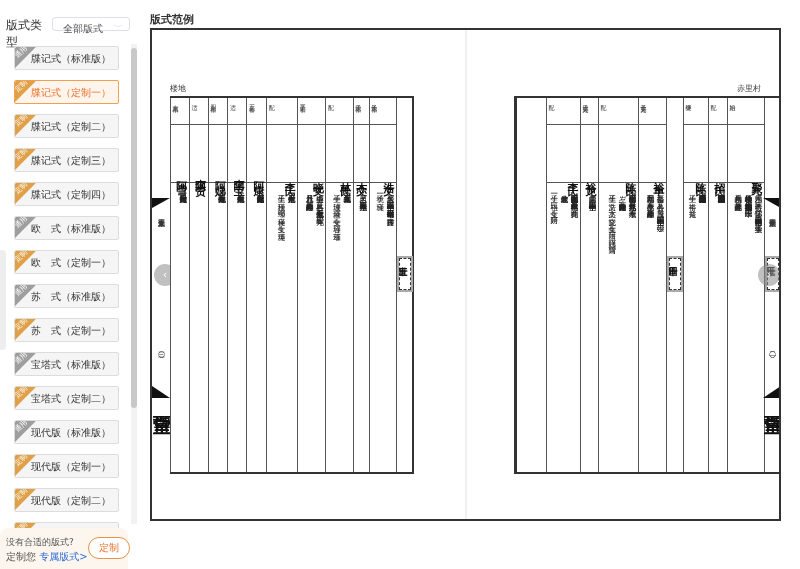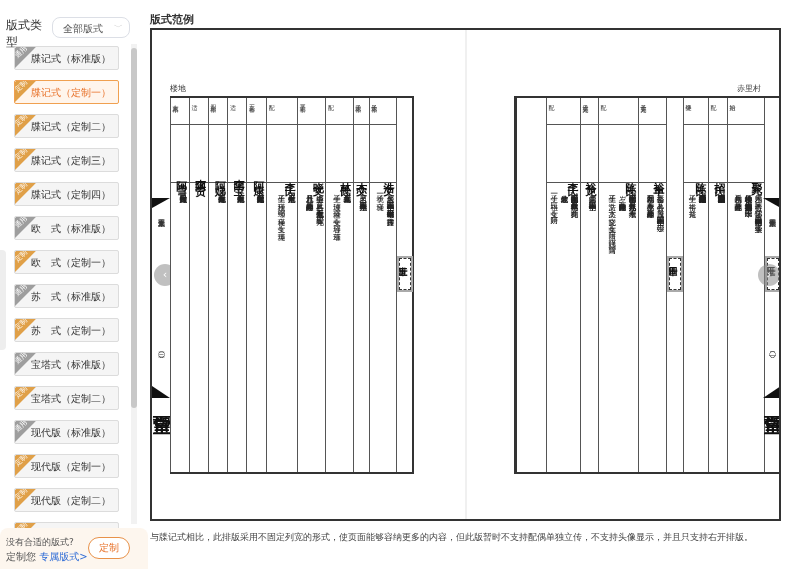--- a/index.html
+++ b/index.html
@@ -3,32 +3,32 @@
 <meta charset="utf-8">
 <style>
   * { box-sizing: border-box; margin: 0; padding: 0; }
   html, body { width: 800px; height: 569px; overflow: hidden; background: #fff; font-family: "DejaVu Sans", "Liberation Sans", sans-serif; color: #333; }
   .app { position: relative; width: 800px; height: 569px; }
 
   
   .sidebar { position: absolute; left: 0; top: 0; width: 140px; height: 569px; background: #fff; padding-left: 11px; }
   .filter-row { position: absolute; left: 6px; top: 17px; display: flex; align-items: center; }
   .filter-label { font-size: 12px; color: #333; width: 46px; }
-  .filter-select { position: absolute; left: 46px; top: 0; width: 78px; height: 21px; border: 1px solid #dcdfe6; border-radius: 8px; font-size: 10px; color: #555; padding: 4px 0 0 10px; background: #fff; }
+  .filter-select { position: absolute; left: 46px; top: 0; width: 78px; height: 14px; border: 1px solid #dcdfe6; border-radius: 3px; font-size: 10px; color: #555; padding: 4px 0 0 10px; background: #fff; }
   .filter-select .chev { position: absolute; right: 6px; top: 3px; font-size: 9px; color: #bbb; }
   .list { position: absolute; left: 14px; top: 46px; width: 105px; }
   .list-item { position: relative; width: 105px; height: 24px; margin-bottom: 10px; border: 1px solid #dcdcdc; border-radius: 2px; background: #f5f5f5; font-size: 10px; color: #333; padding: 5px 0 0 16px; overflow: hidden; white-space: nowrap; }
   .list-item.active { background: #fff5ec; border-color: #f0a050; color: #e8722a; }
   .corner { position: absolute; left: -14px; top: -2px; width: 40px; height: 14px; transform: rotate(-45deg); transform-origin: center; font-size: 7px; color: #fff; text-align: center; line-height: 14px; }
   .corner.std { background: #9e9e9e; }
   .corner.custom { background: #e0a048; }
   .scrollbar-track { position: absolute; left: 131px; top: 44px; width: 6px; height: 480px; background: #f2f2f2; }
   .scrollbar-thumb { position: absolute; left: 131px; top: 48px; width: 6px; height: 360px; background: #c8c8c8; border-radius: 3px; }
   .side-handle { position: absolute; left: 0; top: 250px; width: 6px; height: 100px; background: #eee; border-radius: 0 4px 4px 0; }
-  .footer-box { position: absolute; left: 0; top: 528px; width: 148px; height: 41px; background: #fdf6ee; border-radius: 8px 8px 0 0; }
+  .footer-box { position: absolute; left: 0; top: 528px; width: 128px; height: 41px; background: #fdf6ee; border-radius: 8px 8px 0 0; }
   .footer-line1 { position: absolute; left: 6px; top: 8px; font-size: 9px; color: #555; }
   .footer-line2 { position: absolute; left: 6px; top: 22px; font-size: 10px; color: #555; }
   .footer-link { color: #2d6bd6; }
   .custom-btn { position: absolute; left: 88px; top: 9px; width: 42px; height: 22px; border: 1px solid #e8924a; border-radius: 12px; color: #e8722a; font-size: 10px; text-align: center; line-height: 20px; background: #fff; }
 
   
   .main-title { position: absolute; left: 150px; top: 12px; font-size: 11px; font-weight: bold; color: #333; }
   .preview { position: absolute; left: 150px; top: 28px; width: 631px; height: 493px; border: 2px solid #333; background: #fff; overflow: hidden; }
   .spine-line { position: absolute; left: 313px; top: 0; width: 2px; height: 489px; background: #f0f0f0; }
   .page-header { position: absolute; top: 53px; font-size: 8px; color: #333; }
@@ -227,14 +227,13 @@
     <div class="margin-col" style="left:611px;">
       <div style="position:absolute;left:0;top:102px;width:0;height:0;border-top:10px solid #111;border-left:18px solid transparent;"></div>
       <div class="txt" style="left:4px;top:118px;">聚元派下十四世</div>
       <div class="txt" style="left:4px;top:250px;">〇〇二</div>
       <div style="position:absolute;left:0;top:290px;width:0;height:0;border-bottom:12px solid #111;border-left:18px solid transparent;"></div>
       <div class="hall" style="left:-2px;top:305px;">百望堂</div>
     </div>
     <div class="nav-circle" style="left:606px;top:234px;">›</div>
   </div>
 
-  <div class="desc">与牒记式相比，此排版采用不固定列宽的形式，使页面能够容纳更多的内容，但此版暂时不支持配偶单独立传，不支持头像显示，并且只支持右开排版。</div>
 </div>
 
 </body></html>

